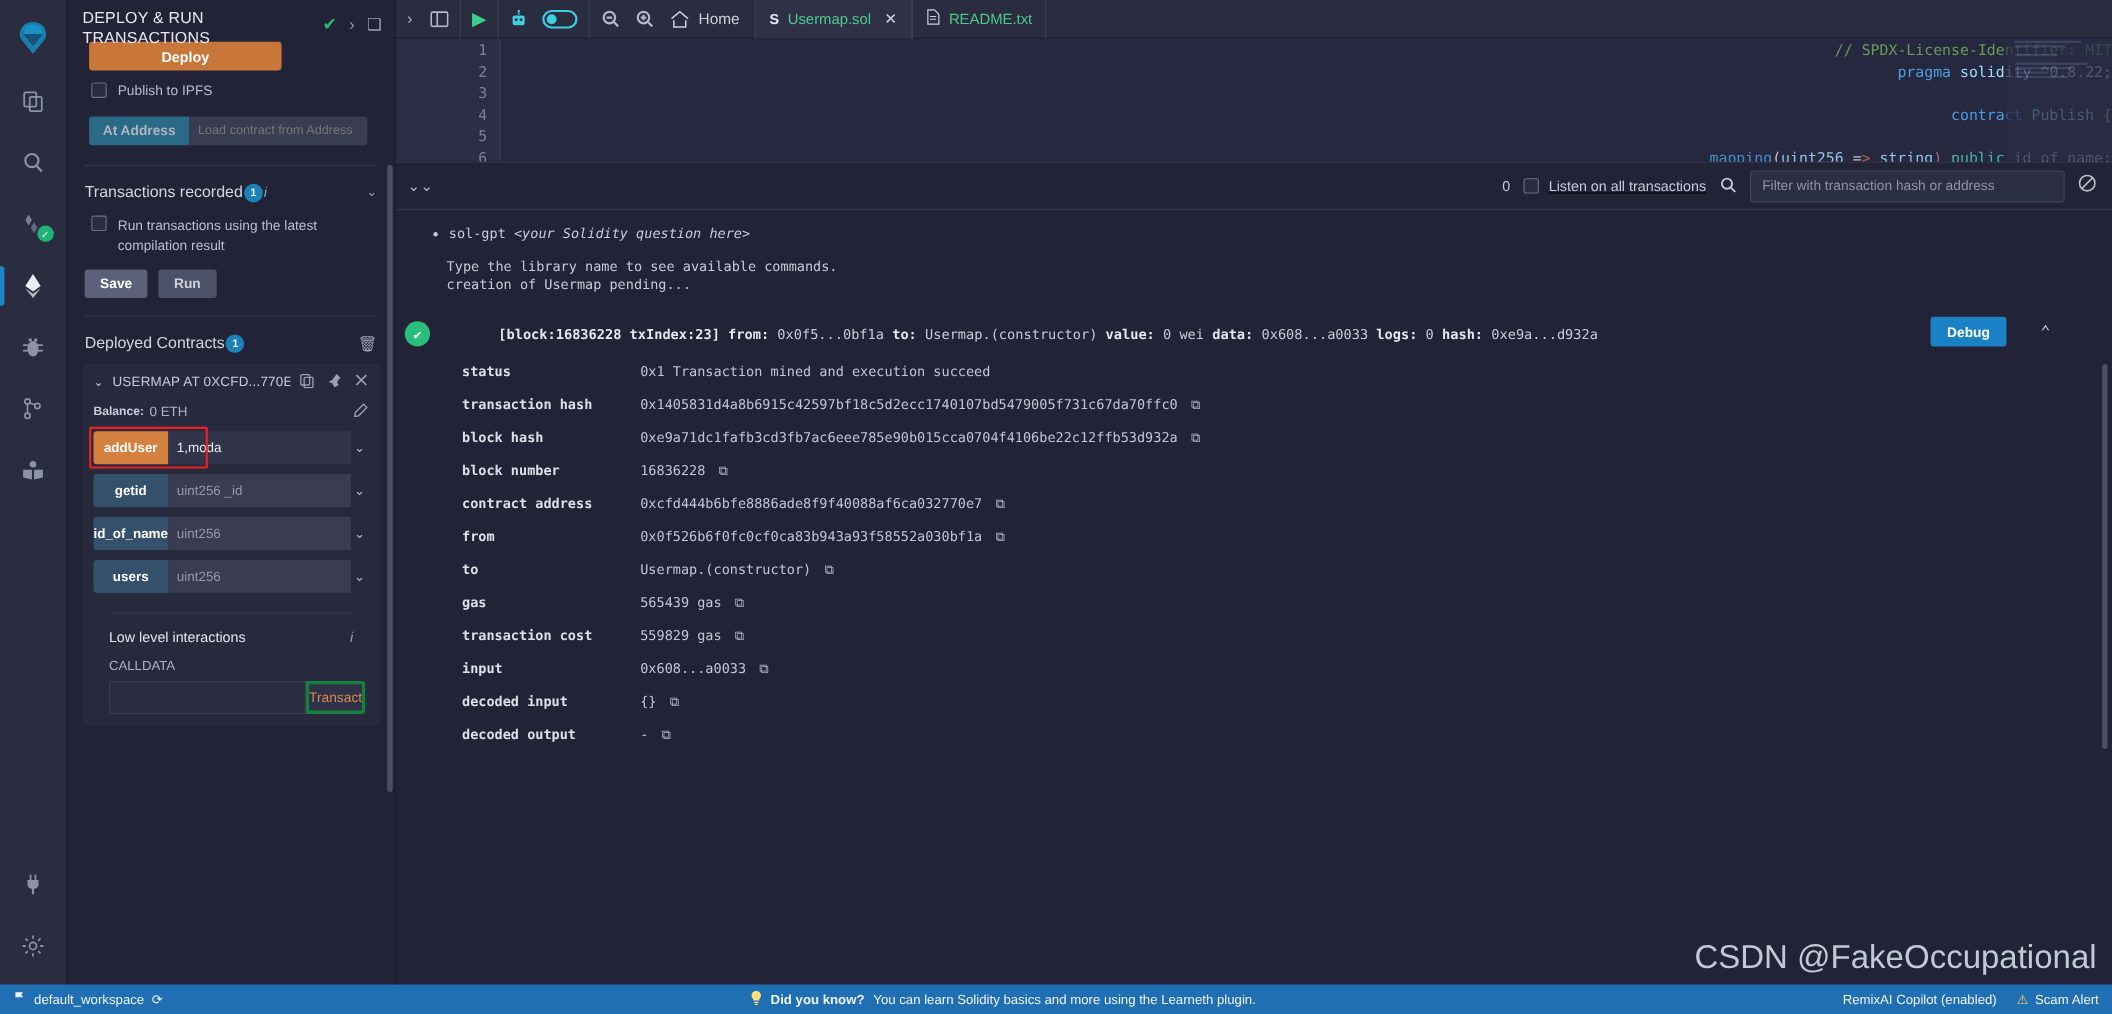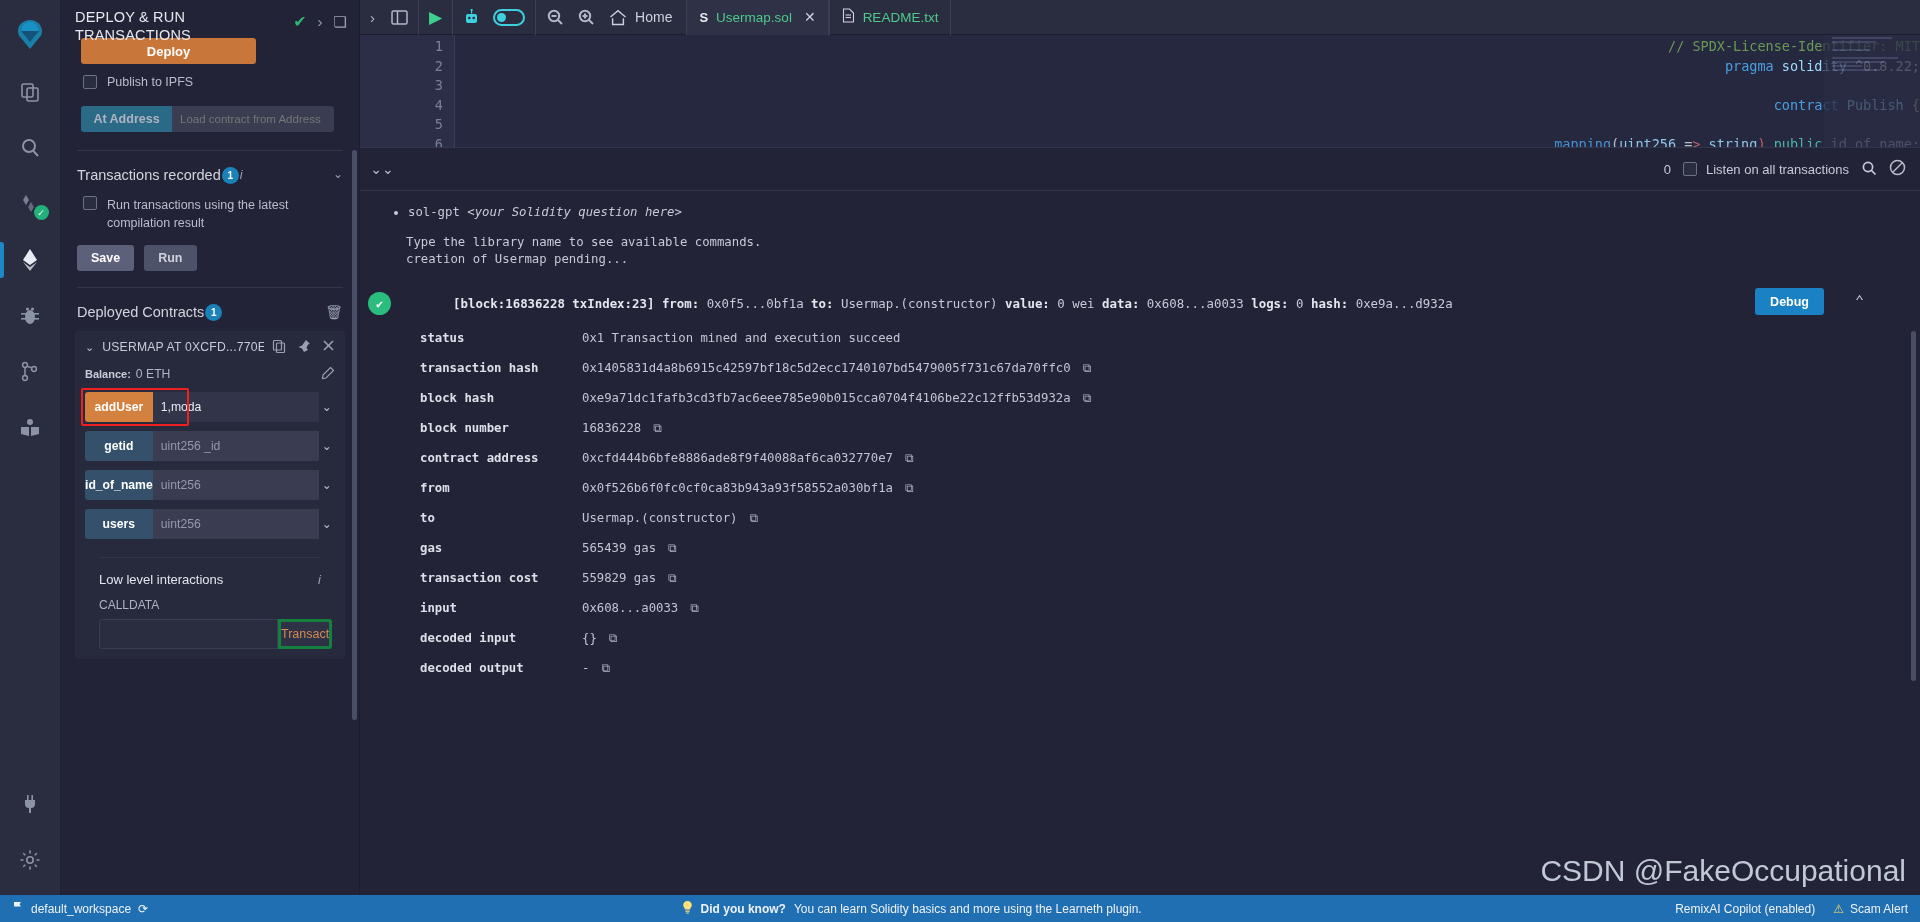--- a/index.html
+++ b/index.html
@@ -226,21 +226,21 @@
 
   
   .terminal { flex: 1 1 auto; background: #222336; display: flex; flex-direction: column; min-height: 0; }
   .term-bar {
     height: 44px; flex: 0 0 44px; display: flex; align-items: center;
     border-top: 1px solid #33364a; border-bottom: 1px solid #33364a;
     padding: 0 14px 0 8px; gap: 12px;
   }
   .term-bar .chev { color: #b9bdcc; font-size: 14px; width: 28px; text-align: center; }
   .term-bar .count { margin-left: auto; color: #c7cad8; font-size: 13px; }
-  .term-bar .listen { display: flex; align-items: center; gap: 9px; }
+  .term-bar .listen { display: flex; align-items: center; gap: 9px; text-decoration: underline; }
   .term-bar .listen .lt { color: #c7cad8; font-size: 13px; }
   .term-bar .srch { color: #c7cad8; font-size: 14px; }
   .filter-inp {
     width: 286px; height: 29px; background: #2c2e42;
     border: 1px solid #41445b; border-radius: 3px;
     color: #9499ab; font-size: 12.5px; padding-left: 10px;
   }
   .filter-inp::placeholder { color: #8e93a6; }
   .ban { color: #b9bdcc; font-size: 16px; }
 
@@ -610,20 +610,21 @@
         <span class="listen">
           <span class="chk"></span>
           <span class="lt">Listen on all transactions</span>
         </span>
         <span class="srch">
           <svg width="16" height="16" viewBox="0 0 16 16" fill="none" stroke="#c7cad8" stroke-width="1.7">
               <circle cx="7" cy="7" r="4.6"></circle>
               <line x1="10.5" y1="10.5" x2="14.5" y2="14.5"></line>
             </svg>
         </span>
+        <input class="filter-inp" placeholder="Filter with transaction hash or address" style="">
         <span class="ban">
           <svg width="17" height="17" viewBox="0 0 17 17" fill="none" stroke="#b9bdcc" stroke-width="1.5">
               <circle cx="8.5" cy="8.5" r="7"></circle>
               <line x1="3.5" y1="13.5" x2="13.5" y2="3.5"></line>
             </svg>
         </span>
       </div>
 
       <div class="term-body">
         <ul class="t-list">

